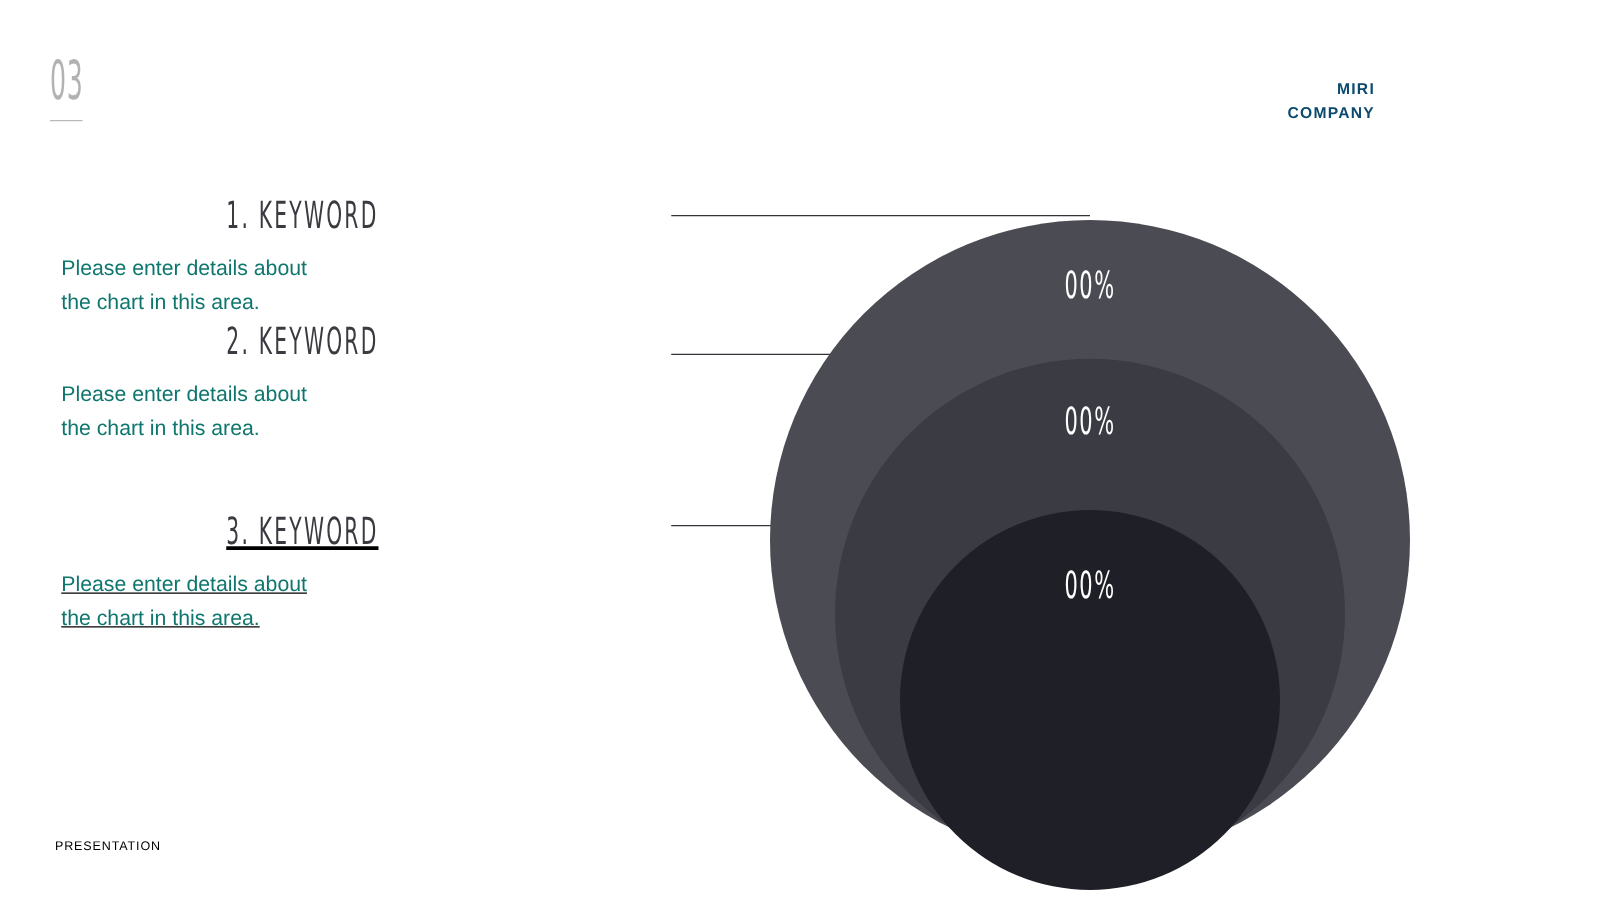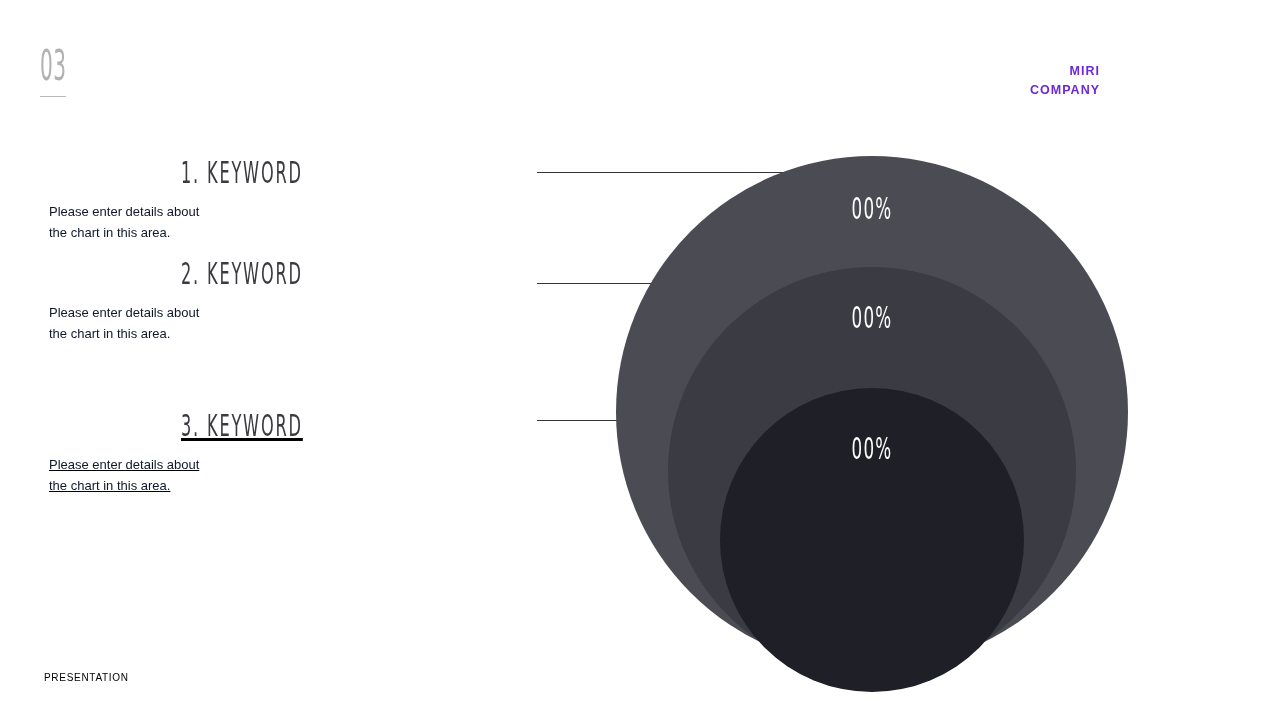--- a/index.html
+++ b/index.html
@@ -40,21 +40,21 @@
     margin-top:9px;
     width:26px; height:1px;
     background:#b9b9b9;
   }
 
   
   #brand {
     position:absolute;
     right:58px; top:62px;
     text-align:right;
-    color:#6d28d9;
+    color:#0c4a6e;
     font-size:12.5px;
     font-weight:bold;
     letter-spacing:1.0px;
     line-height:1.48;
   }
 
   
   #footer {
     position:absolute;
     left:44px; bottom:37px;
@@ -75,23 +75,23 @@
     line-height:1;
     color:#3a3a40;
     letter-spacing:3px;
     transform:scaleX(0.60);
     transform-origin:right center;
     display:block;
     white-space:nowrap;
   }
   .kw-body {
     margin-top:14px;
-    font-size:13px;
+    font-size:17px;
     line-height:1.58;
-    color:#0f172a;
+    color:#0f766e;
   }
   .kw-body div { white-space:nowrap; }
 
   #kw-1 { top:158px; }
   #kw-2 { top:259px; }
   #kw-3 { top:411px;text-decoration:underline; }
 
   
   .connector {
     position:absolute;
@@ -99,21 +99,21 @@
     height:1px;
     background:#33333a;
   }
   #connector-1 { top:172px;  width:335px; }
   #connector-2 { top:283px;  width:335px; }
   #connector-3 { top:420px;  width:335px; }
 
   
   #circle-chart {
     position:absolute;
-    left:616px; top:156px;
+    left:616px; top:176px;
     width:512px; height:520px;
   }
   .bubble {
     position:absolute;
     border-radius:50%;
     display:flex;
     align-items:flex-start;
     justify-content:center;
   }
   .bubble .pct {

